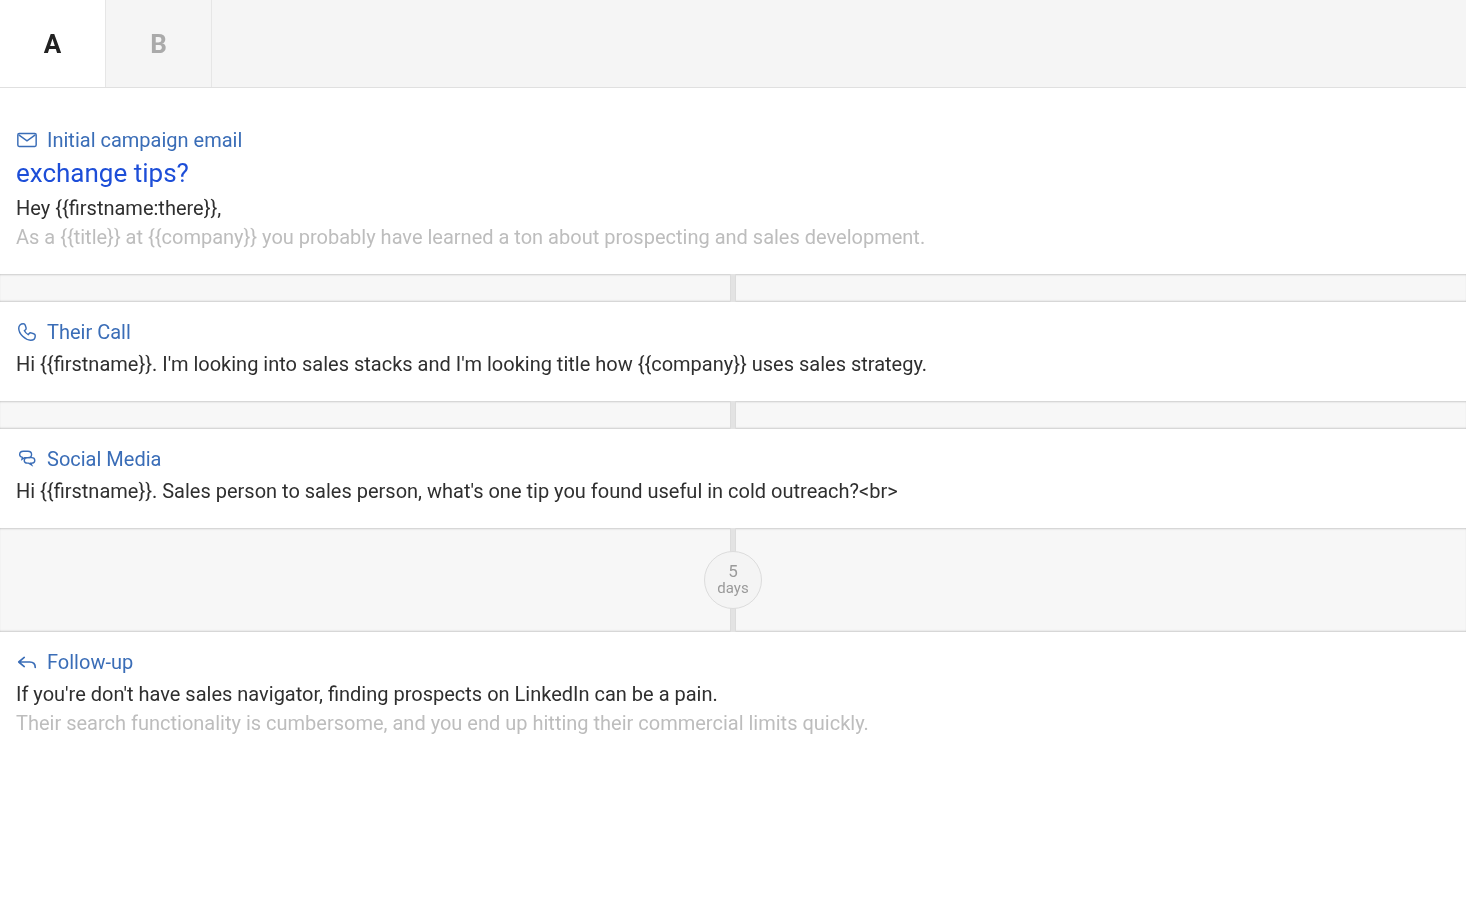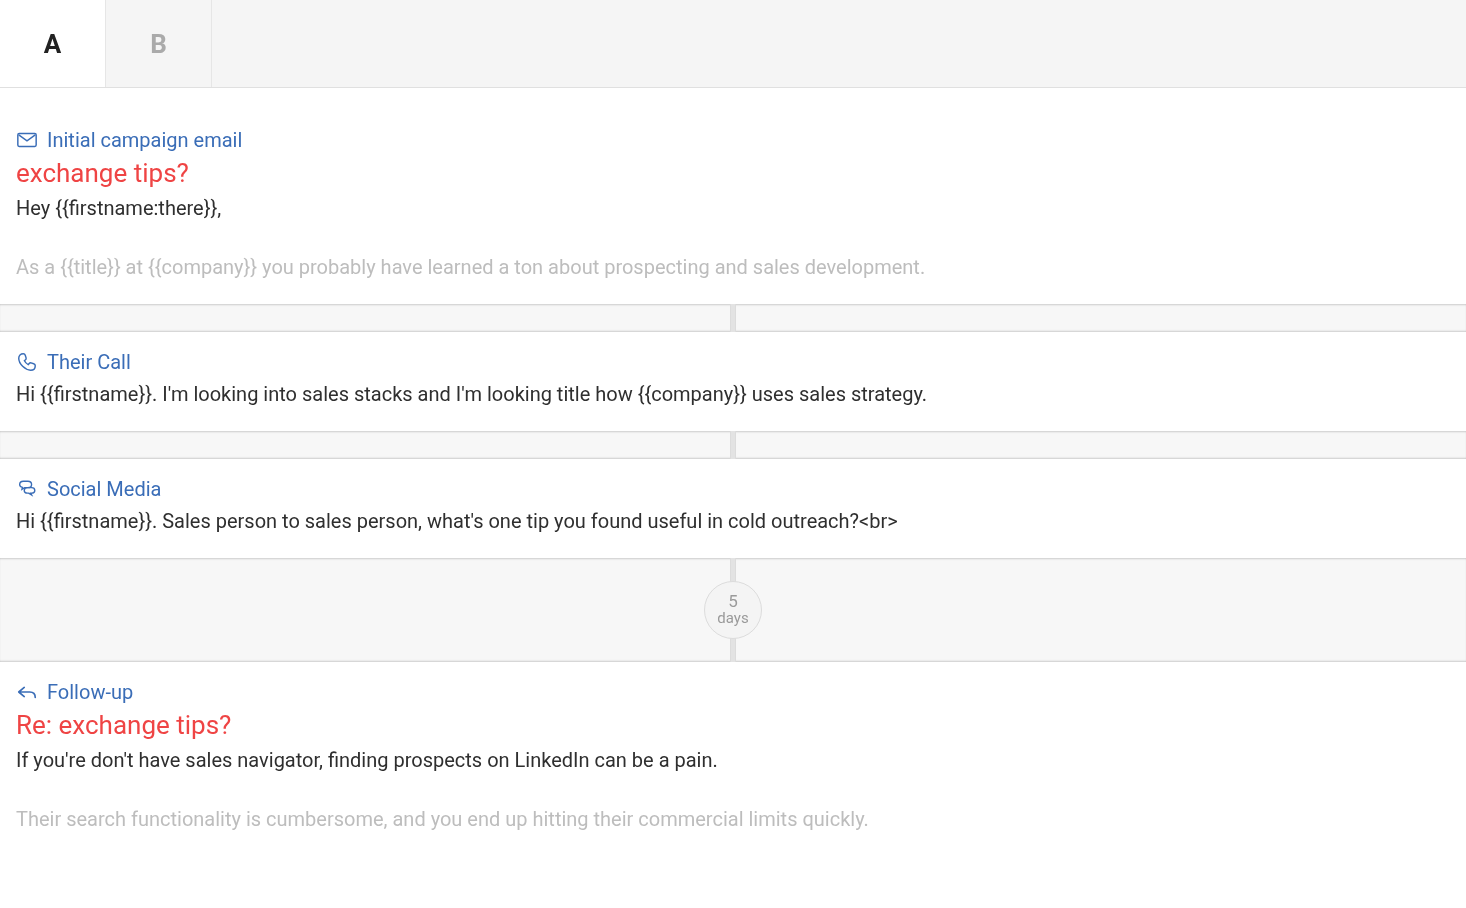--- a/index.html
+++ b/index.html
@@ -49,33 +49,32 @@
     width: 22px;
     height: 22px;
     display: inline-flex;
     align-items: center;
     justify-content: center;
     color: #3a6db7;
   }
   .subject {
     font-size: 26px;
     font-weight: 400;
-    color: #ef4444;
+    color: #1d4ed8;
     margin-bottom: 6px;
   }
   .body-primary {
     font-size: 20px;
     color: #2f2f2f;
     line-height: 1.45;
   }
   .body-muted {
     font-size: 20px;
     color: #bdbdbd;
     line-height: 1.45;
-    margin-top: 30px;
   }
   .divider-thin, .divider-thick {
     height: 28px;
     background: #f7f7f7;
     position: relative;
     box-shadow:
       inset 0 2px 2px -1px rgba(0,0,0,0.18),
       inset 0 -2px 2px -1px rgba(0,0,0,0.18);
   }
   .divider-thin::before,
@@ -197,18 +196,17 @@
 
   <div class="step">
     <div class="step-head">
       <span class="icon">
         <svg width="22" height="22" viewBox="0 0 24 24">
             <use href="#ic-reply"></use>
           </svg>
       </span>
       <span>Follow-up</span>
     </div>
-    <div class="subject">Re: exchange tips?</div>
     <div class="body-primary">If you're don't have sales navigator, finding prospects on LinkedIn can be a pain.</div>
     <div class="body-muted">Their search functionality is cumbersome, and you end up hitting their commercial limits quickly.</div>
   </div>
 
 </div>
 
 </body></html>

